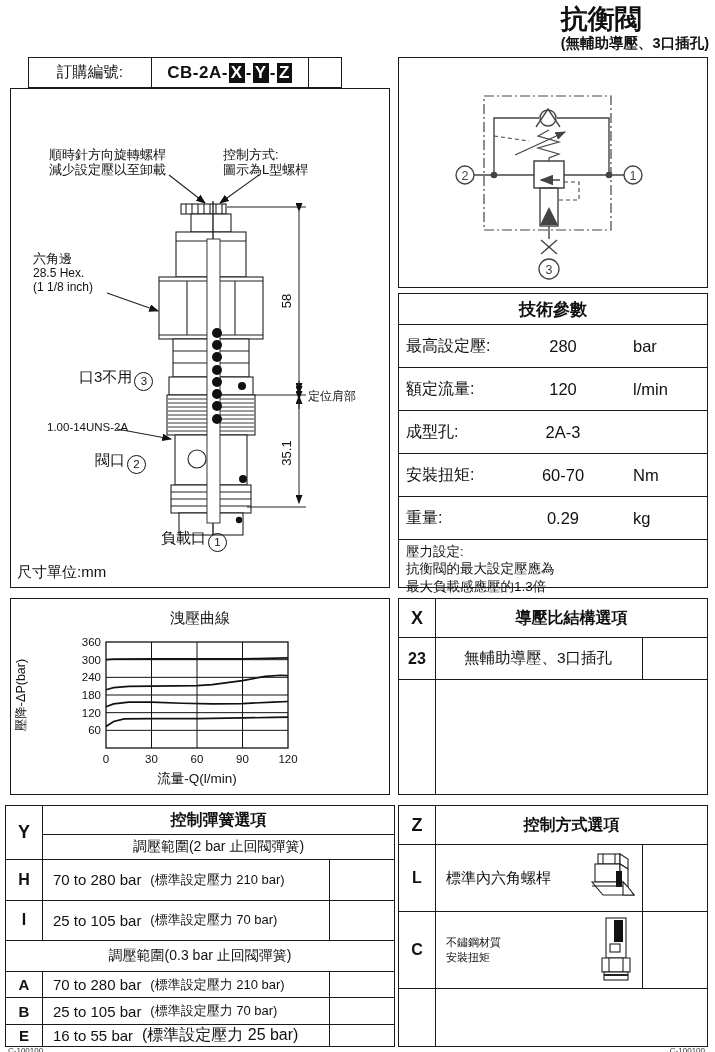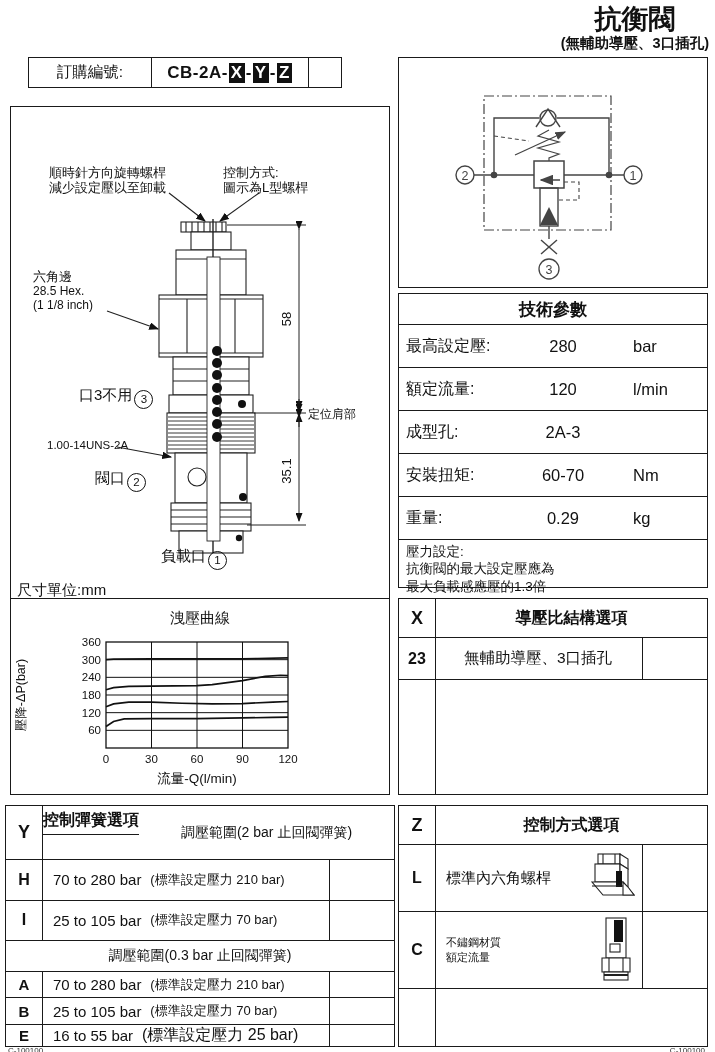--- a/index.html
+++ b/index.html
@@ -1,20 +1,20 @@
 <!DOCTYPE html>
 <html><head>
 <meta charset="utf-8">
 <style>
   html,body{margin:0;padding:0;background:#e8e8e8;}
   .page{position:relative;width:715px;height:1052px;background:#fff;overflow:hidden;
         font-family:"Liberation Sans","DejaVu Sans",sans-serif;color:#111;}
   .box{position:absolute;border:1.6px solid #1a1a1a;box-sizing:border-box;background:#fff;}
   
-  .hdr{position:absolute;top:5px;right:6px;text-align:center;line-height:1.1;}
+  .hdr{position:absolute;top:5px;right:6px;text-align:left;line-height:1.1;}
   .hdr .t1{font-size:27px;font-weight:700;}
   .hdr .t2{font-size:14.5px;font-weight:700;margin-top:1px;}
   
   .order{display:flex;align-items:stretch;}
   .order .c1{flex:0 0 122px;border-right:1.4px solid #1a1a1a;display:flex;align-items:center;justify-content:center;font-size:15.5px;}
   .order .c2{flex:1;display:flex;align-items:center;justify-content:center;font-size:17px;font-weight:700;letter-spacing:.5px;}
   .order .c3{flex:0 0 32px;border-left:1.4px solid #1a1a1a;}
   .inv{display:inline-block;background:#111;color:#fff;padding:0 2px;margin:0 1px;font-weight:700;}
   
   .lbl{position:absolute;line-height:1.18;white-space:nowrap;}
@@ -56,21 +56,21 @@
         <span>CB-2A-</span>
         <span class="inv">X</span>
         <span>-</span>
         <span class="inv">Y</span>
         <span>-</span>
         <span class="inv">Z</span>
       </div>
     <div class="c3"></div>
   </div>
 
-  <div class="box" style="left:10px;top:88px;width:380px;height:500px;margin-top:18px;">
+  <div class="box" style="left:10px;top:88px;width:380px;height:500px;">
     <svg width="377" height="497" viewBox="0 0 377 497">
       <defs>
         <pattern id="hatch" width="6" height="6" patternTransform="rotate(45)" patternUnits="userSpaceOnUse">
           <line x1="0" y1="0" x2="0" y2="6" stroke="#333" stroke-width="0.9"></line>
         </pattern>
         <marker id="ah" markerWidth="9" markerHeight="7" refX="8" refY="3.5" orient="auto">
           <polygon points="0 0, 9 3.5, 0 7" fill="#111"></polygon>
         </marker>
       </defs>
       <g stroke="#222" fill="none" stroke-width="1.1">
@@ -303,21 +303,21 @@
     </div>
     <div class="r bt" style="flex:1;">
       <div class="code"></div>
       <div class="mid"></div>
     </div>
   </div>
 
   <div class="box ot" style="left:5px;top:805px;width:390px;height:242px;">
     <div class="r" style="height:54px;">
       <div class="code" style="font-size:18px;">Y</div>
-      <div class="mid" style="flex-direction:row;align-items:stretch;">
+      <div class="mid" style="flex-direction:column;align-items:stretch;">
         <div style="height:28px;display:flex;align-items:center;justify-content:center;font-weight:700;font-size:16px;border-bottom:1.2px solid #1a1a1a;">控制彈簧選項</div>
         <div style="flex:1;display:flex;align-items:center;justify-content:center;font-size:14px;">調壓範圍(2 bar 止回閥彈簧)</div>
       </div>
     </div>
     <div class="r bt" style="height:40px;">
       <div class="code" style="font-size:16px;">H</div>
       <div class="mid" style="padding-left:10px;"><span style="font-size:15px;">70 to 280 bar</span>&nbsp;&nbsp;<span style="font-size:13px;">(標準設定壓力 210 bar)</span></div>
       <div class="tail"></div>
     </div>
     <div class="r bt" style="height:40px;">
@@ -369,21 +369,21 @@
           </g>
         </svg>
       </div>
       <div class="tail"></div>
     </div>
     <div class="r bt" style="height:76px;">
       <div class="code" style="font-size:16px;">C</div>
       <div class="mid" style="padding-left:10px;font-size:11px;">
         <div>
           <div>不鏽鋼材質</div>
-          <div>額定流量</div>
+          <div>安裝扭矩</div>
         </div>
         <svg width="40" height="68" viewBox="0 0 40 68" style="margin-left:auto;margin-right:6px;">
           <g stroke="#222" fill="#fff" stroke-width="1.1">
             <rect x="10" y="2" width="20" height="40"></rect>
             <rect x="18" y="4" width="9" height="22" fill="#111" stroke="none"></rect>
             <rect x="14" y="28" width="10" height="8"></rect>
             <polygon points="6,42 34,42 34,56 6,56"></polygon>
             <line x1="13" y1="42" x2="13" y2="56"></line>
               <line x1="27" y1="42" x2="27" y2="56"></line>
             <rect x="8" y="56" width="24" height="8"></rect>

